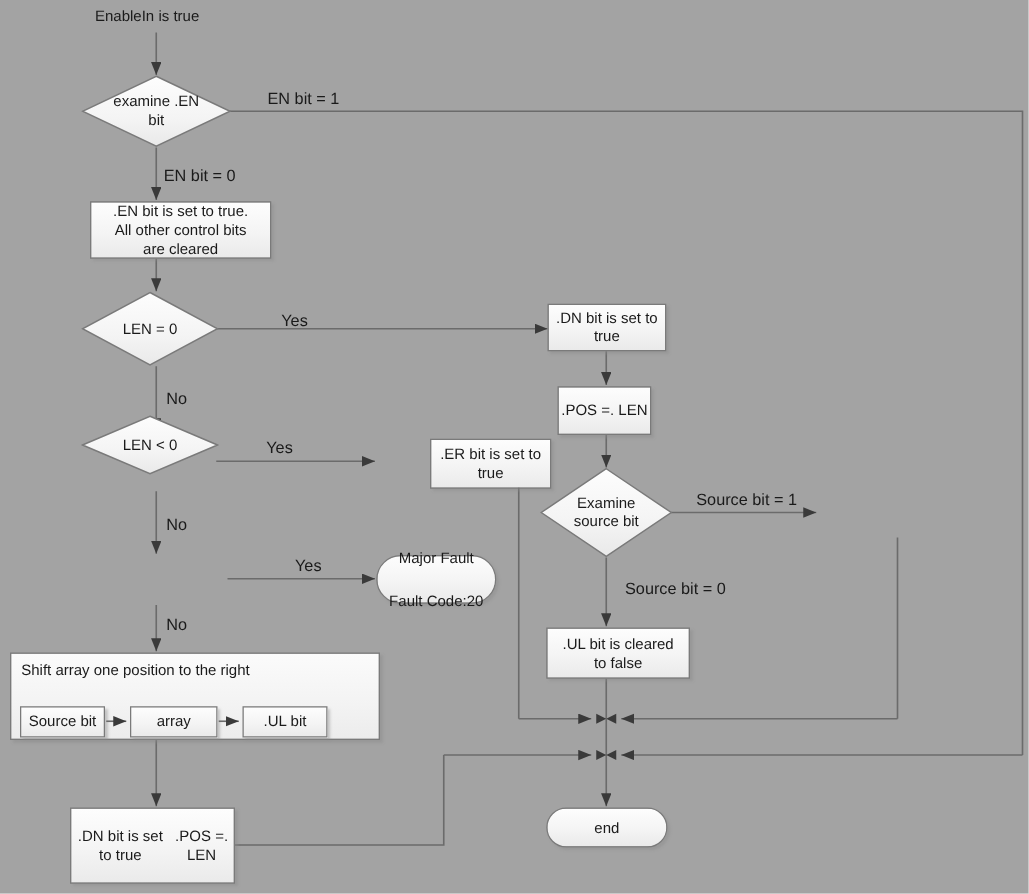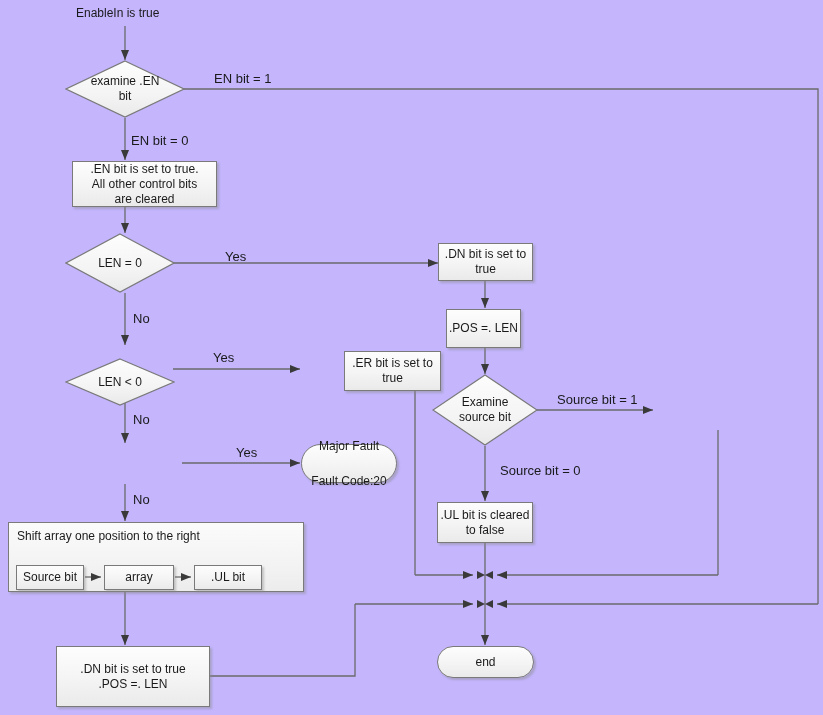--- a/index.html
+++ b/index.html
@@ -7,21 +7,21 @@
     padding: 0;
     background: #ffffff;
   }
   body {
     font-family: "Liberation Sans", "DejaVu Sans", sans-serif;
   }
   #canvas {
     position: relative;
     width: 823px;
     height: 715px;
-    background: #c4b5fd;
+    background: #a3a3a3;
     overflow: hidden;
   }
   #edges {
     position: absolute;
     left: 0;
     top: 0;
     width: 823px;
     height: 715px;
   }
   .node {
@@ -190,21 +190,21 @@
   <div class="node decision" style="left:65px; top:233px; width:110px; height:60px;">
     <svg class="dshape" viewBox="0 0 110 60" preserveAspectRatio="none">
       <polygon points="55,1 109,30 55,59 1,30" fill="url(#dg1)" stroke="#7a7a7a" stroke-width="1.2"></polygon>
     </svg>
     <div class="dlabel">LEN = 0</div>
   </div>
 
   <div class="edge-label" style="left:225px; top:249px;">Yes</div>
   <div class="edge-label" style="left:133px; top:311px;">No</div>
 
-  <div class="node decision" style="left:65px; top:358px; width:110px; height:48px;">
+  <div class="node decision" style="left:65px; top:332px; width:110px; height:48px;">
     <svg class="dshape" viewBox="0 0 110 48" preserveAspectRatio="none">
       <polygon points="55,1 109,24 55,47 1,24" fill="url(#dg1)" stroke="#7a7a7a" stroke-width="1.2"></polygon>
     </svg>
     <div class="dlabel">LEN &lt; 0</div>
   </div>
 
   <div class="edge-label" style="left:213px; top:350px;">Yes</div>
   <div class="edge-label" style="left:133px; top:412px;">No</div>
 
   <div class="node proc" style="left:301px; top:351px; width:97px; height:40px; flex-direction:column;margin-left:43px;">
@@ -237,21 +237,21 @@
     <span>.UL bit</span>
   </div>
 
   <svg style="position:absolute; left:0; top:0; width:823px; height:715px; z-index:4; pointer-events:none;" viewBox="0 0 823 715">
     <g stroke="#6b6b6b" stroke-width="1.3" fill="none">
       <path d="M85,577 L101,577" marker-end="url(#arrow)"></path>
       <path d="M175,577 L191,577" marker-end="url(#arrow)"></path>
     </g>
   </svg>
 
-  <div class="node proc" style="left:56px; top:646px; width:154px; height:61px; flex-direction:column;">
+  <div class="node proc" style="left:56px; top:646px; width:132px; height:61px; flex-direction:row;">
     <div>.DN bit is set to true</div>
     <div>.POS =. LEN</div>
   </div>
 
   <div class="node proc" style="left:438px; top:243px; width:95px; height:38px; flex-direction:column;">
     <div>.DN bit is set to</div>
     <div>true</div>
   </div>
 
   <div class="node proc" style="left:446px; top:309px; width:75px; height:39px;">
@@ -265,21 +265,21 @@
     <div class="dlabel">
       <div>Examine</div>
       <div>source bit</div>
     </div>
   </div>
 
   <div class="edge-label" style="left:557px; top:392px;">Source bit  = 1</div>
   <div class="edge-label" style="left:500px; top:463px;">Source bit  = 0</div>
 
 
-  <div class="node proc" style="left:437px; top:502px; width:96px; height:41px; flex-direction:column;">
+  <div class="node proc" style="left:437px; top:502px; width:115px; height:41px; flex-direction:column;">
     <div>.UL bit is cleared</div>
     <div>to false</div>
   </div>
 
   <div class="node terminator" style="left:437px; top:646px; width:97px; height:32px;">
     <span>end</span>
   </div>
 
   <svg style="position:absolute; left:0; top:0; width:823px; height:715px; z-index:5; pointer-events:none;" viewBox="0 0 823 715">
     <g fill="#3a3a3a">

